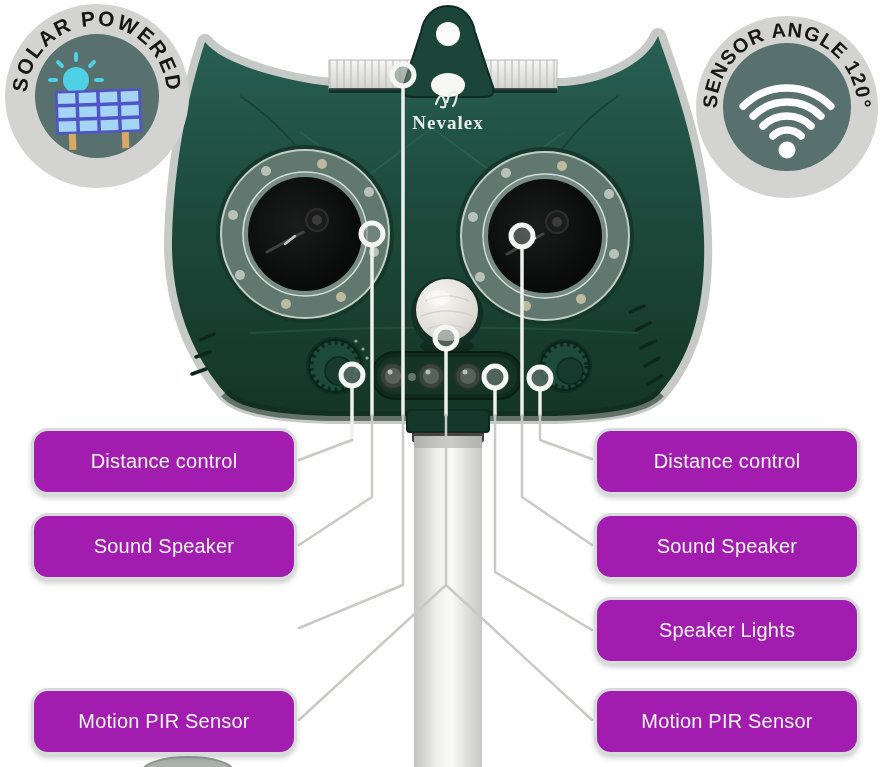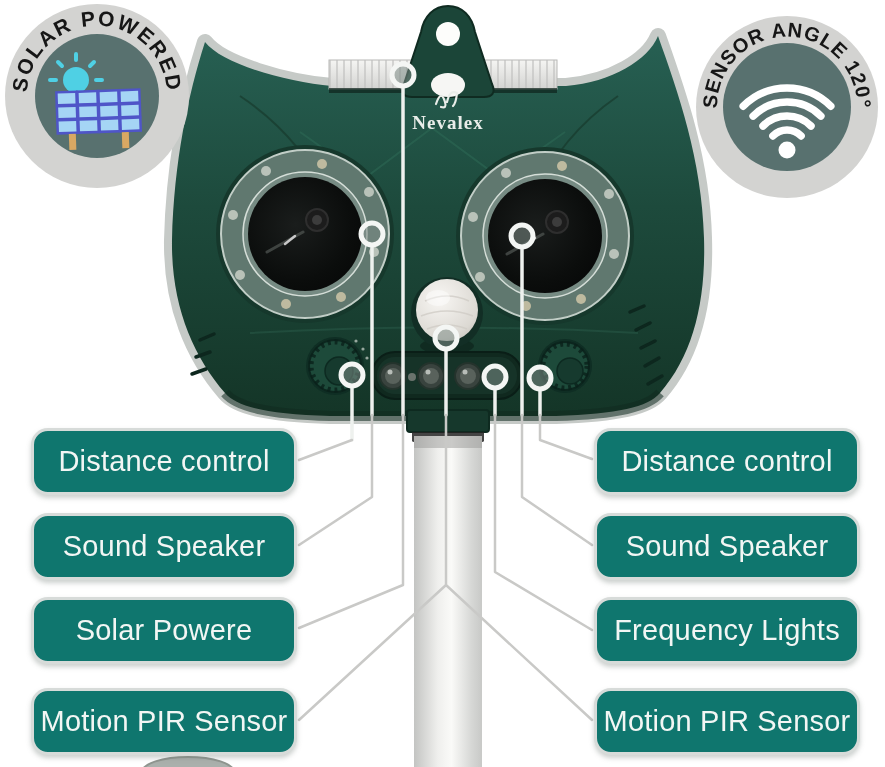--- a/index.html
+++ b/index.html
@@ -3,23 +3,23 @@
 <meta charset="utf-8">
 <style>
   html,body{margin:0;padding:0;background:#ffffff;}
   .stage{
     position:relative;width:885px;height:767px;background:#ffffff;
     overflow:hidden;font-family:"Liberation Sans",sans-serif;
   }
   .scene{position:absolute;left:0;top:0;}
   .callout-label{
     position:absolute;width:260px;height:61px;
-    background:#0f766e;border:3px solid #d7dbd9;border-radius:17px;
+    background:#a21caf;border:3px solid #d7dbd9;border-radius:17px;
     display:flex;align-items:center;justify-content:center;
-    color:#f2f6f4;font-size:29px;letter-spacing:.2px;
+    color:#f2f6f4;font-size:20px;letter-spacing:.2px;
     box-shadow:0 3px 5px rgba(110,120,116,.35);
     font-family:"Liberation Sans",sans-serif;white-space:nowrap;
   }
   .badge-text{font-family:"Liberation Sans",sans-serif;font-weight:700;fill:#161616;}
   .brand-text{font-family:"Liberation Serif",serif;font-weight:700;fill:#e9ede9;letter-spacing:1px;}
 </style>
 </head>
 <body>
 
 <div class="stage">
@@ -269,21 +269,20 @@
         <path d="M753.1,116.1 A 48,48 0 0 1 820.9,116.1"></path>
         <path d="M743.2,106.2 A 62,62 0 0 1 830.8,106.2"></path>
       </g>
     </g>
 
     <ellipse cx="188" cy="772" rx="46" ry="15" fill="#aab0ac" stroke="#8f958f" stroke-width="2"></ellipse>
   </svg>
 
   <div class="callout-label" style="left:31px;top:428px">Distance control</div>
   <div class="callout-label" style="left:31px;top:513px">Sound Speaker</div>
-  <div class="callout-label" style="left:31px;top:597px">Solar Powere</div>
   <div class="callout-label" style="left:31px;top:688px">Motion PIR Sensor</div>
 
   <div class="callout-label" style="left:594px;top:428px">Distance control</div>
   <div class="callout-label" style="left:594px;top:513px">Sound Speaker</div>
-  <div class="callout-label" style="left:594px;top:597px">Frequency Lights</div>
+  <div class="callout-label" style="left:594px;top:597px">Speaker Lights</div>
   <div class="callout-label" style="left:594px;top:688px">Motion PIR Sensor</div>
 
 </div>
 
 </body></html>

